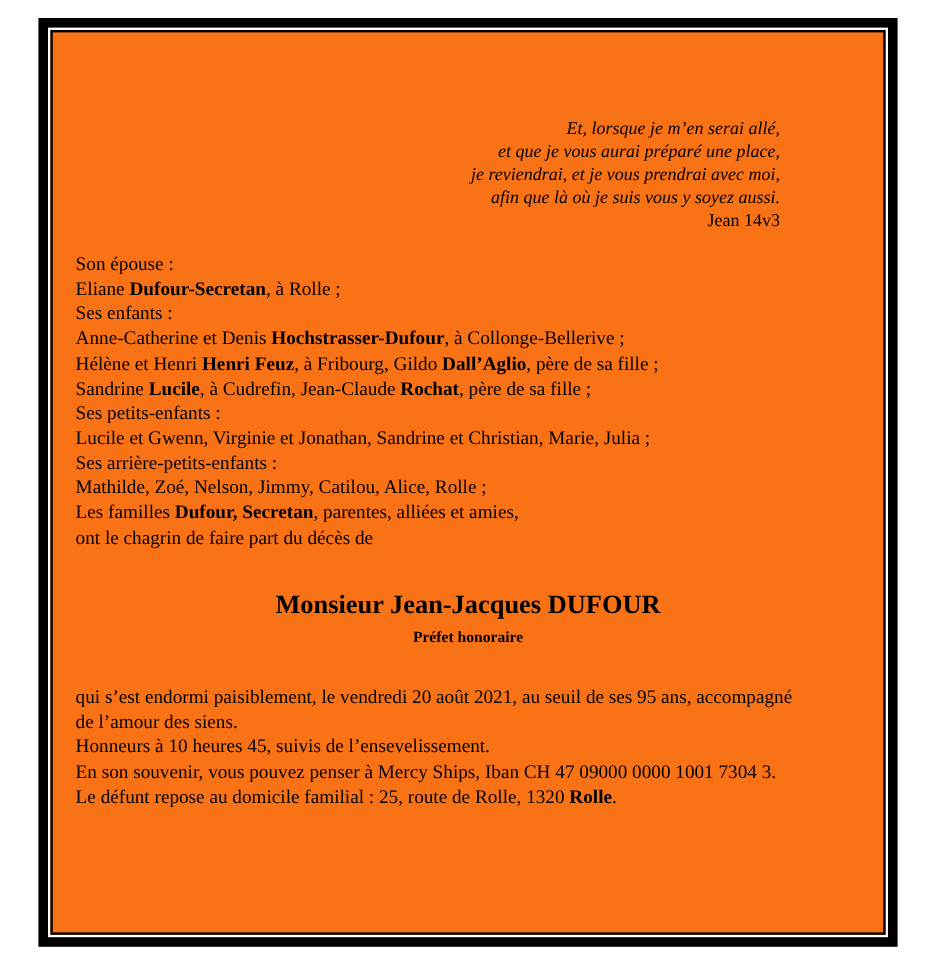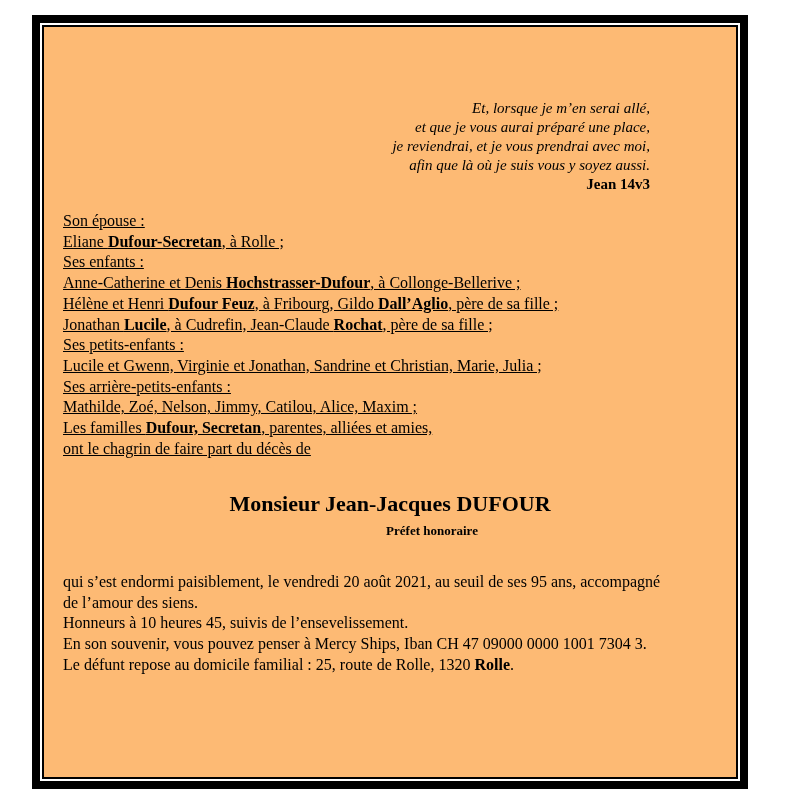--- a/index.html
+++ b/index.html
@@ -15,43 +15,43 @@
     position: absolute; left: 32px; top: 15px;
     width: 700px; height: 758px;
     border: 8px solid #000;
   }
   .inner {
     box-sizing: border-box;
     margin: 2px;
     border: 2px solid #000;
     width: calc(100% - 4px); height: calc(100% - 4px);
     position: relative;
-    background: #fdba74;
+    background: #f97316;
   }
   .block { position: absolute; white-space: nowrap; }
   .quote {
     top: 72px; right: 86px;
     text-align: right;
     font-style: italic;
     font-size: 15px; line-height: 19px;
   }
-  .quote .up { font-style: normal; font-weight: bold; }
+  .quote .up { font-style: normal; }
   .family {
     top: 184px; left: 19px;
-    font-size: 16px; line-height: 20.7px; text-decoration: underline;
+    font-size: 16px; line-height: 20.7px;
   }
   .name {
     top: 462px; left: 0; width: 100%;
     text-align: center;
     font-size: 22px; font-weight: bold; line-height: 30px;
   }
   .subtitle {
     top: 496px; left: 0; width: 100%;
     text-align: center;
-    font-size: 13px; font-weight: bold; line-height: 16px; padding-left: 42px;
+    font-size: 13px; font-weight: bold; line-height: 16px;
   }
   .details {
     top: 545px; left: 19px;
     font-size: 16px; line-height: 20.7px;
   }
   .b { font-weight: bold; }
 </style>
 </head>
 <body>
 
@@ -64,26 +64,26 @@
         <div><span>je reviendrai, et je vous prendrai avec moi,</span></div>
         <div><span>afin que là où je suis vous y soyez aussi.</span></div>
         <div><span class="up">Jean 14v3</span></div>
       </div>
 
     <div class="block family">
         <div><span>Son épouse :</span></div>
         <div><span>Eliane </span><span class="b">Dufour-Secretan</span><span>, à Rolle ;</span></div>
         <div><span>Ses enfants :</span></div>
         <div><span>Anne-Catherine et Denis </span><span class="b">Hochstrasser-Dufour</span><span>, à Collonge-Bellerive ;</span></div>
-        <div><span>Hélène et Henri </span><span class="b">Dufour Feuz</span><span>, à Fribourg, Gildo </span><span class="b">Dall’Aglio</span><span>, père de sa fille ;</span></div>
-        <div><span>Jonathan </span><span class="b">Lucile</span><span>, à Cudrefin, Jean-Claude </span><span class="b">Rochat</span><span>, père de sa fille ;</span></div>
+        <div><span>Hélène et Henri </span><span class="b">Henri Feuz</span><span>, à Fribourg, Gildo </span><span class="b">Dall’Aglio</span><span>, père de sa fille ;</span></div>
+        <div><span>Sandrine </span><span class="b">Lucile</span><span>, à Cudrefin, Jean-Claude </span><span class="b">Rochat</span><span>, père de sa fille ;</span></div>
         <div><span>Ses petits-enfants :</span></div>
         <div><span>Lucile et Gwenn, Virginie et Jonathan, Sandrine et Christian, Marie, Julia ;</span></div>
         <div><span>Ses arrière-petits-enfants :</span></div>
-        <div><span>Mathilde, Zoé, Nelson, Jimmy, Catilou, Alice, Maxim ;</span></div>
+        <div><span>Mathilde, Zoé, Nelson, Jimmy, Catilou, Alice, Rolle ;</span></div>
         <div><span>Les familles </span><span class="b">Dufour, Secretan</span><span>, parentes, alliées et amies,</span></div>
         <div><span>ont le chagrin de faire part du décès de</span></div>
       </div>
 
     <div class="block name">Monsieur Jean-Jacques DUFOUR</div>
 
     <div class="block subtitle">Préfet honoraire</div>
 
     <div class="block details">
         <div><span>qui s’est endormi paisiblement, le vendredi 20 août 2021, au seuil de ses 95 ans, accompagné</span></div>

